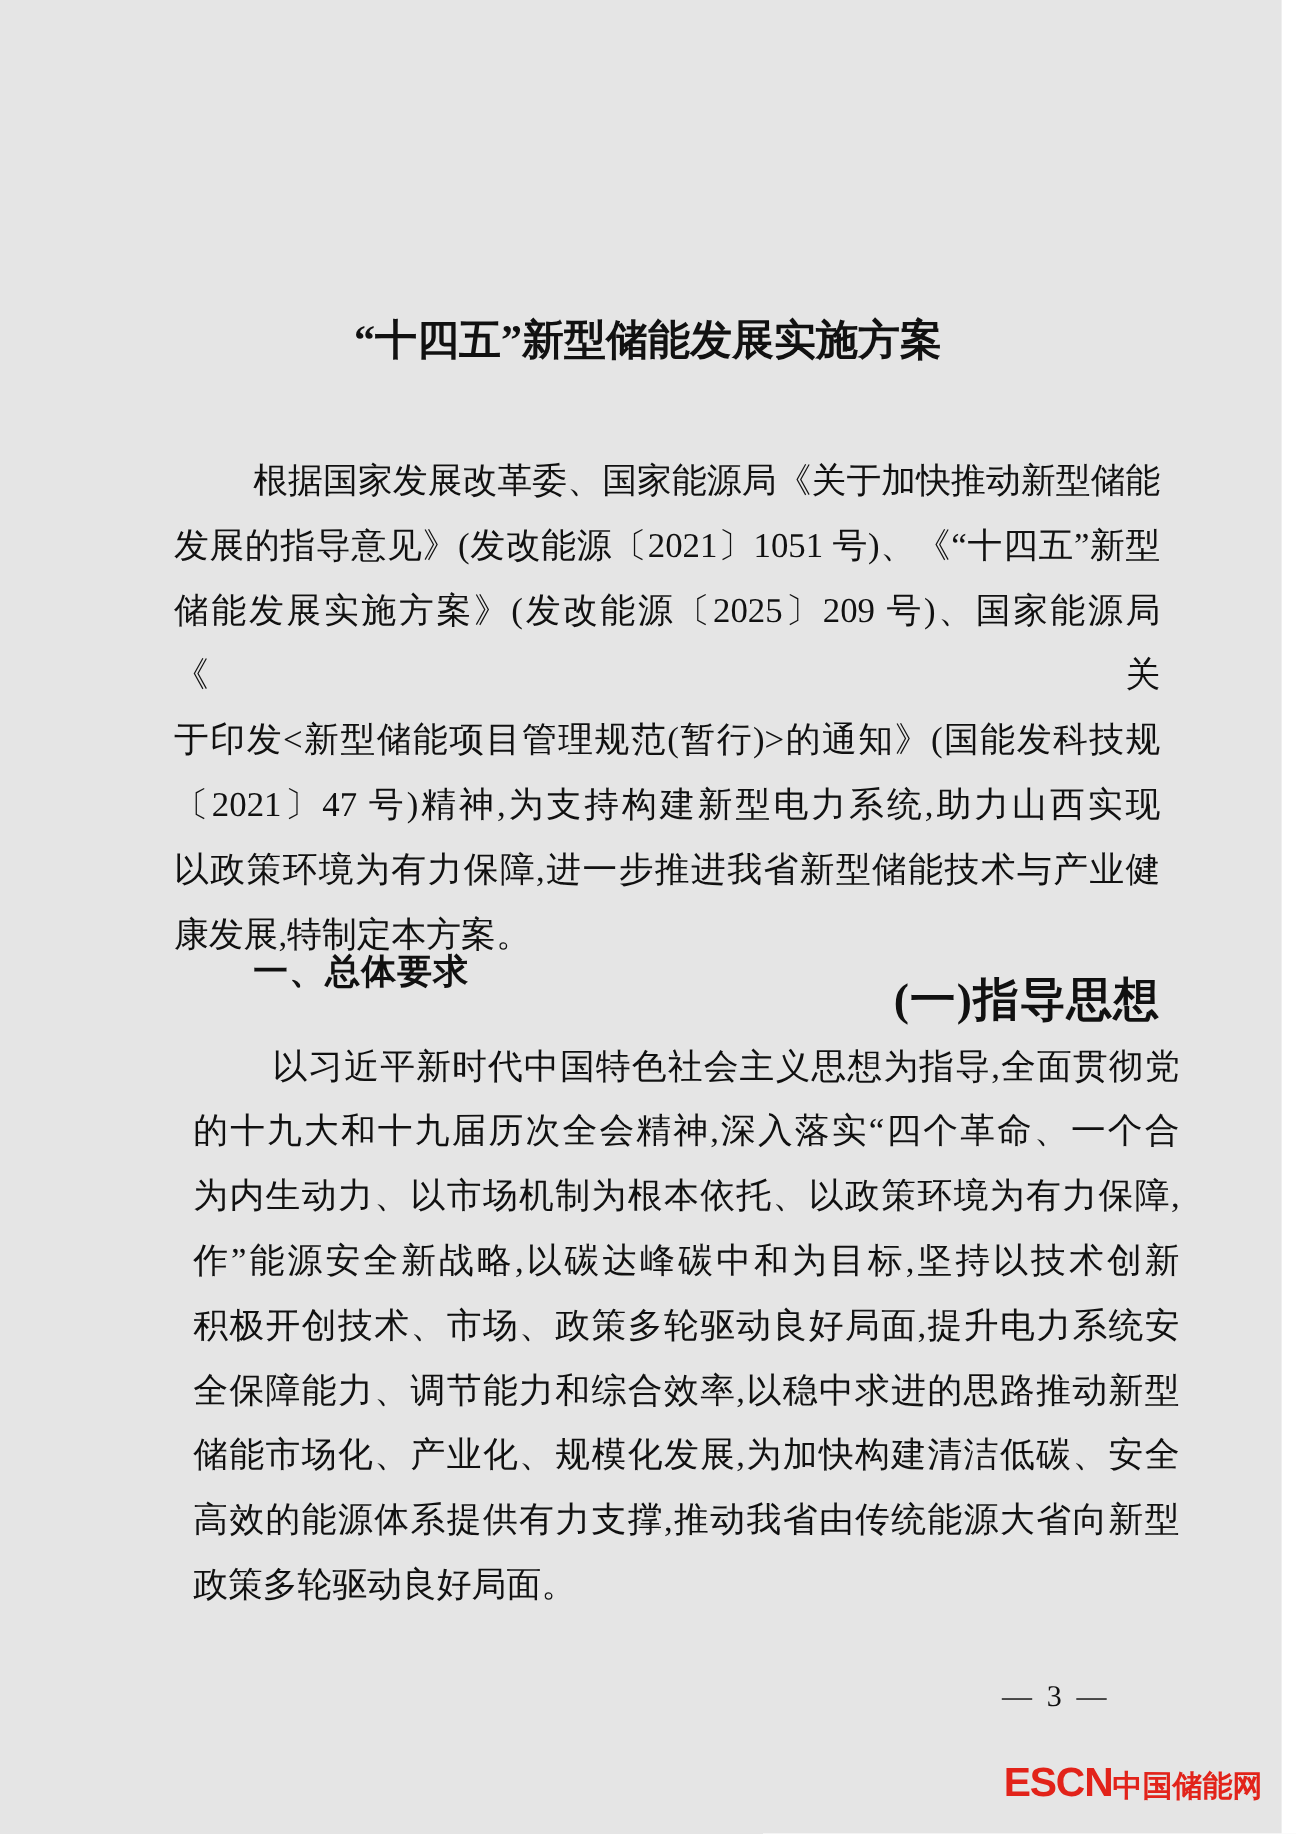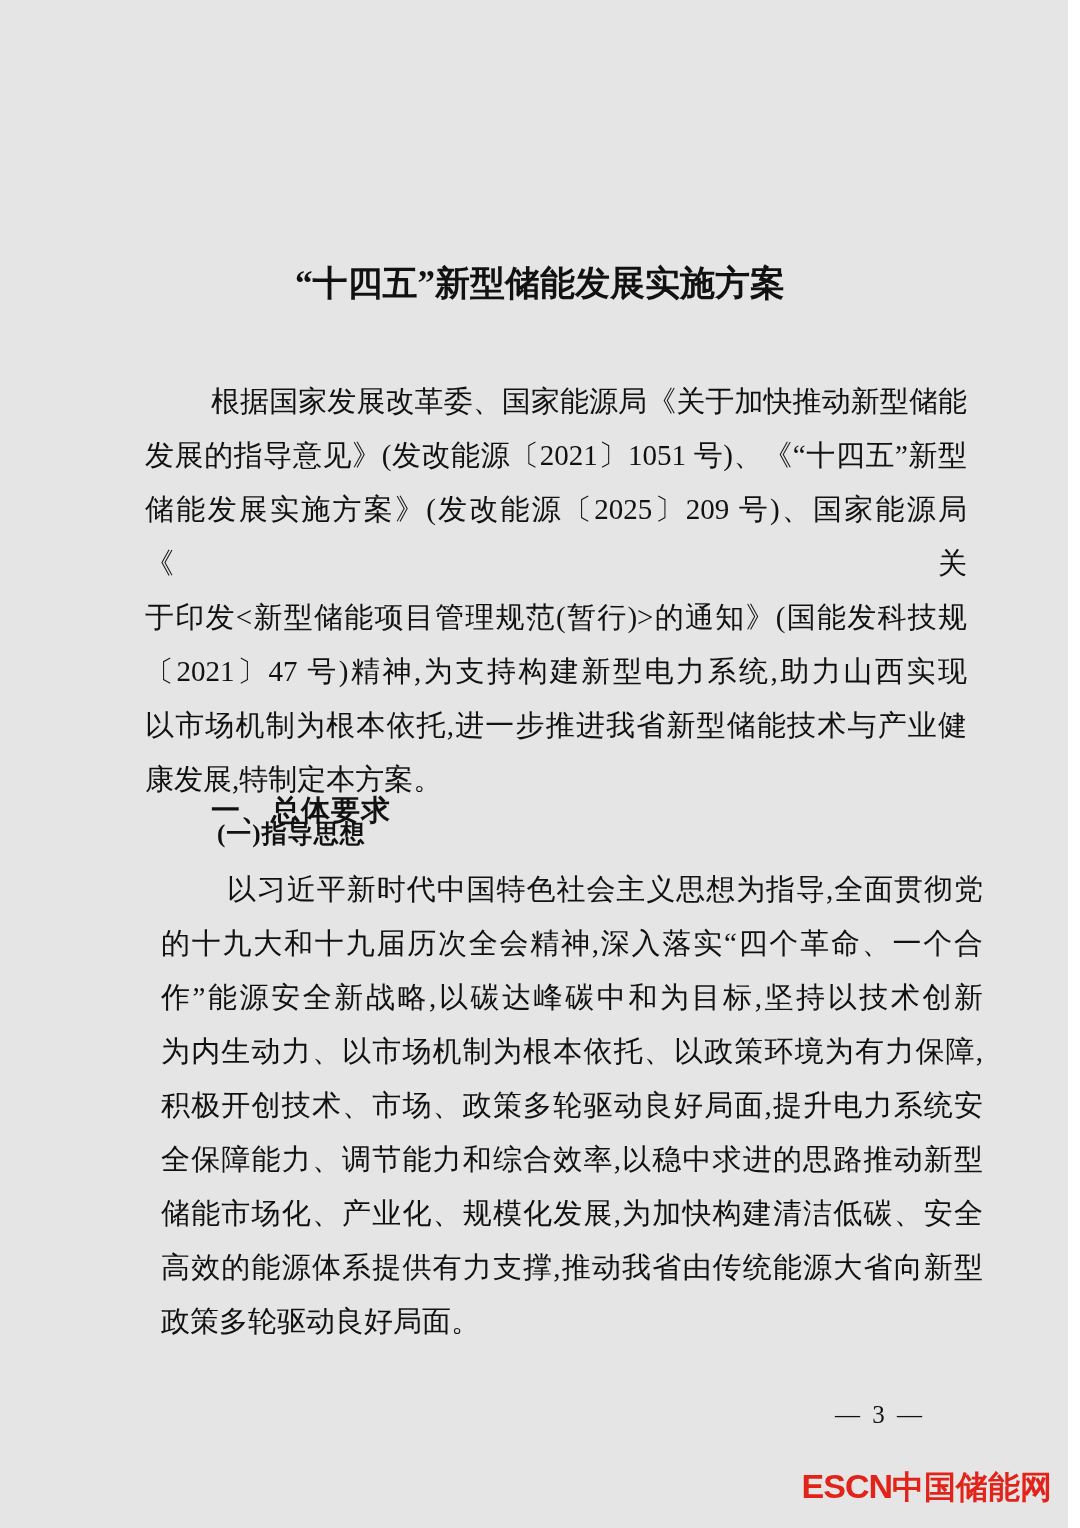--- a/index.html
+++ b/index.html
@@ -59,25 +59,26 @@
     line-height: 54px;
     text-indent: 66px;
     font-family: "Liberation Sans", "DejaVu Sans", sans-serif;
     letter-spacing: 1px;
   }
   .heading-2 {
     position: absolute;
     top: 807px;
     left: 145px;
     width: 822px;
-    font-size: 25px;
+    font-size: 38px;
     font-weight: bold;
     line-height: 54px;
     text-indent: 72px;
     letter-spacing: 1px;
+    text-align: right;
   }
   .page-number {
     position: absolute;
     top: 1400px;
     right: 143px;
     font-size: 25px;
     letter-spacing: 3px;
     line-height: 30px;
   }
   .logo {
@@ -90,50 +91,50 @@
   }
   .logo .logo-latin {
     font-family: "Liberation Sans", "DejaVu Sans", sans-serif;
     font-weight: 900;
     font-size: 34px;
     letter-spacing: -1px;
   }
   .logo .logo-cn {
     font-family: "Liberation Sans", "DejaVu Sans", sans-serif;
     font-weight: 900;
-    font-size: 32px;
+    font-size: 25px;
     letter-spacing: 0px;
   }
 </style>
 </head>
 <body>
 
 <div class="page">
 
   <h1 class="doc-title">“十四五”新型储能发展实施方案</h1>
 
   <div class="para para-intro">
       <div class="line">根据国家发展改革委、国家能源局《关于加快推动新型储能</div>
       <div class="line">发展的指导意见》(发改能源〔2021〕1051 号)、《“十四五”新型</div>
       <div class="line">储能发展实施方案》(发改能源〔2025〕209 号)、国家能源局《关</div>
       <div class="line">于印发&lt;新型储能项目管理规范(暂行)&gt;的通知》(国能发科技规</div>
       <div class="line">〔2021〕47 号)精神,为支持构建新型电力系统,助力山西实现</div>
-      <div class="line">以市场机制为根本依托,进一步推进我省新型储能技术与产业健</div>
+      <div class="line">以政策环境为有力保障,进一步推进我省新型储能技术与产业健</div>
       <div class="line last">康发展,特制定本方案。</div>
     </div>
 
   <div class="heading-1">一、总体要求</div>
 
   <div class="heading-2">(一)指导思想</div>
 
   <div class="para para-guiding">
       <div class="line">以习近平新时代中国特色社会主义思想为指导,全面贯彻党</div>
       <div class="line">的十九大和十九届历次全会精神,深入落实“四个革命、一个合</div>
+      <div class="line">为内生动力、以市场机制为根本依托、以政策环境为有力保障,</div>
       <div class="line">作”能源安全新战略,以碳达峰碳中和为目标,坚持以技术创新</div>
-      <div class="line">为内生动力、以市场机制为根本依托、以政策环境为有力保障,</div>
       <div class="line">积极开创技术、市场、政策多轮驱动良好局面,提升电力系统安</div>
       <div class="line">全保障能力、调节能力和综合效率,以稳中求进的思路推动新型</div>
       <div class="line">储能市场化、产业化、规模化发展,为加快构建清洁低碳、安全</div>
       <div class="line">高效的能源体系提供有力支撑,推动我省由传统能源大省向新型</div>
       <div class="line last">政策多轮驱动良好局面。</div>
     </div>
 
   <div class="page-number">— 3 —</div>
 
   <div class="logo" style="color: rgb(226, 35, 26);">

